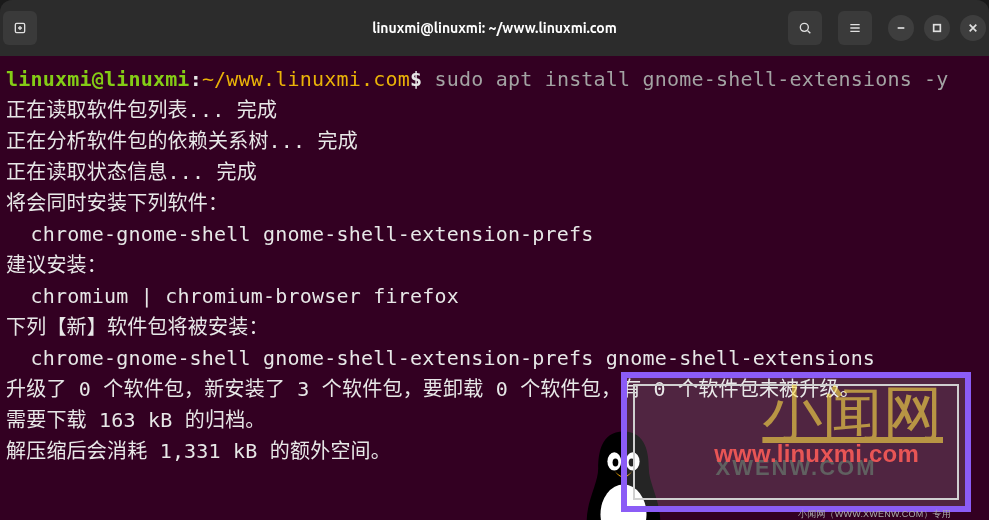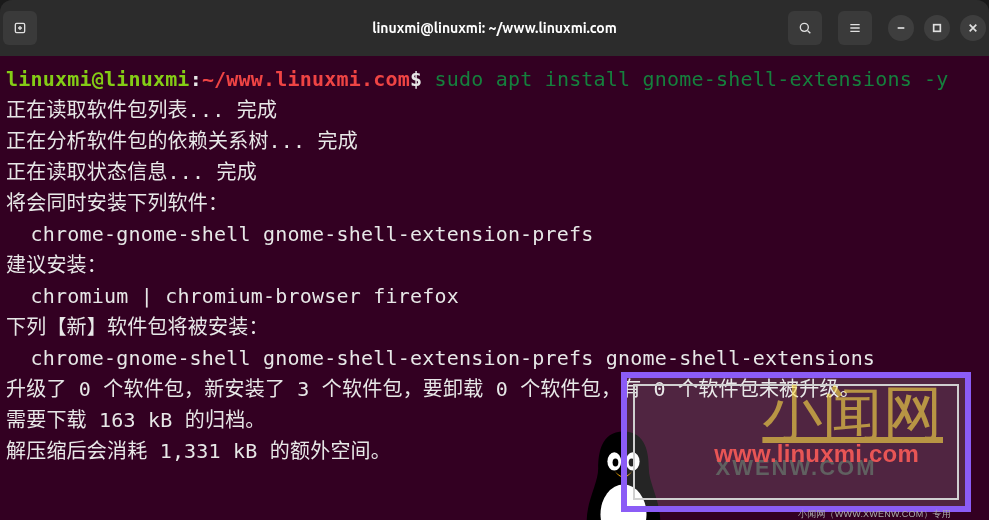--- a/index.html
+++ b/index.html
@@ -84,23 +84,23 @@
       color: #e7e7e7;
       font-size: 20px;
       line-height: 1.55;
       letter-spacing: 0.2px;
       white-space: pre-wrap;
       word-break: break-all;
       position: relative;
     }
     .prompt-user { color: #84cc16; font-weight: bold; }
     .prompt-colon { color: #e7e7e7; font-weight: bold; }
-    .prompt-path { color: #ef4444; font-weight: bold; }
+    .prompt-path { color: #eab308; font-weight: normal; }
     .prompt-dollar { color: #e7e7e7; font-weight: bold; }
-    .cmd { color: #15803d; }
+    .cmd { color: #a3a3a3; }
     .output { color: #e7e7e7; }
     
     .watermark {
       position: absolute;
       right: 18px;
       bottom: 8px;
       width: 300px;
       height: 170px;
       pointer-events: none;
     }

